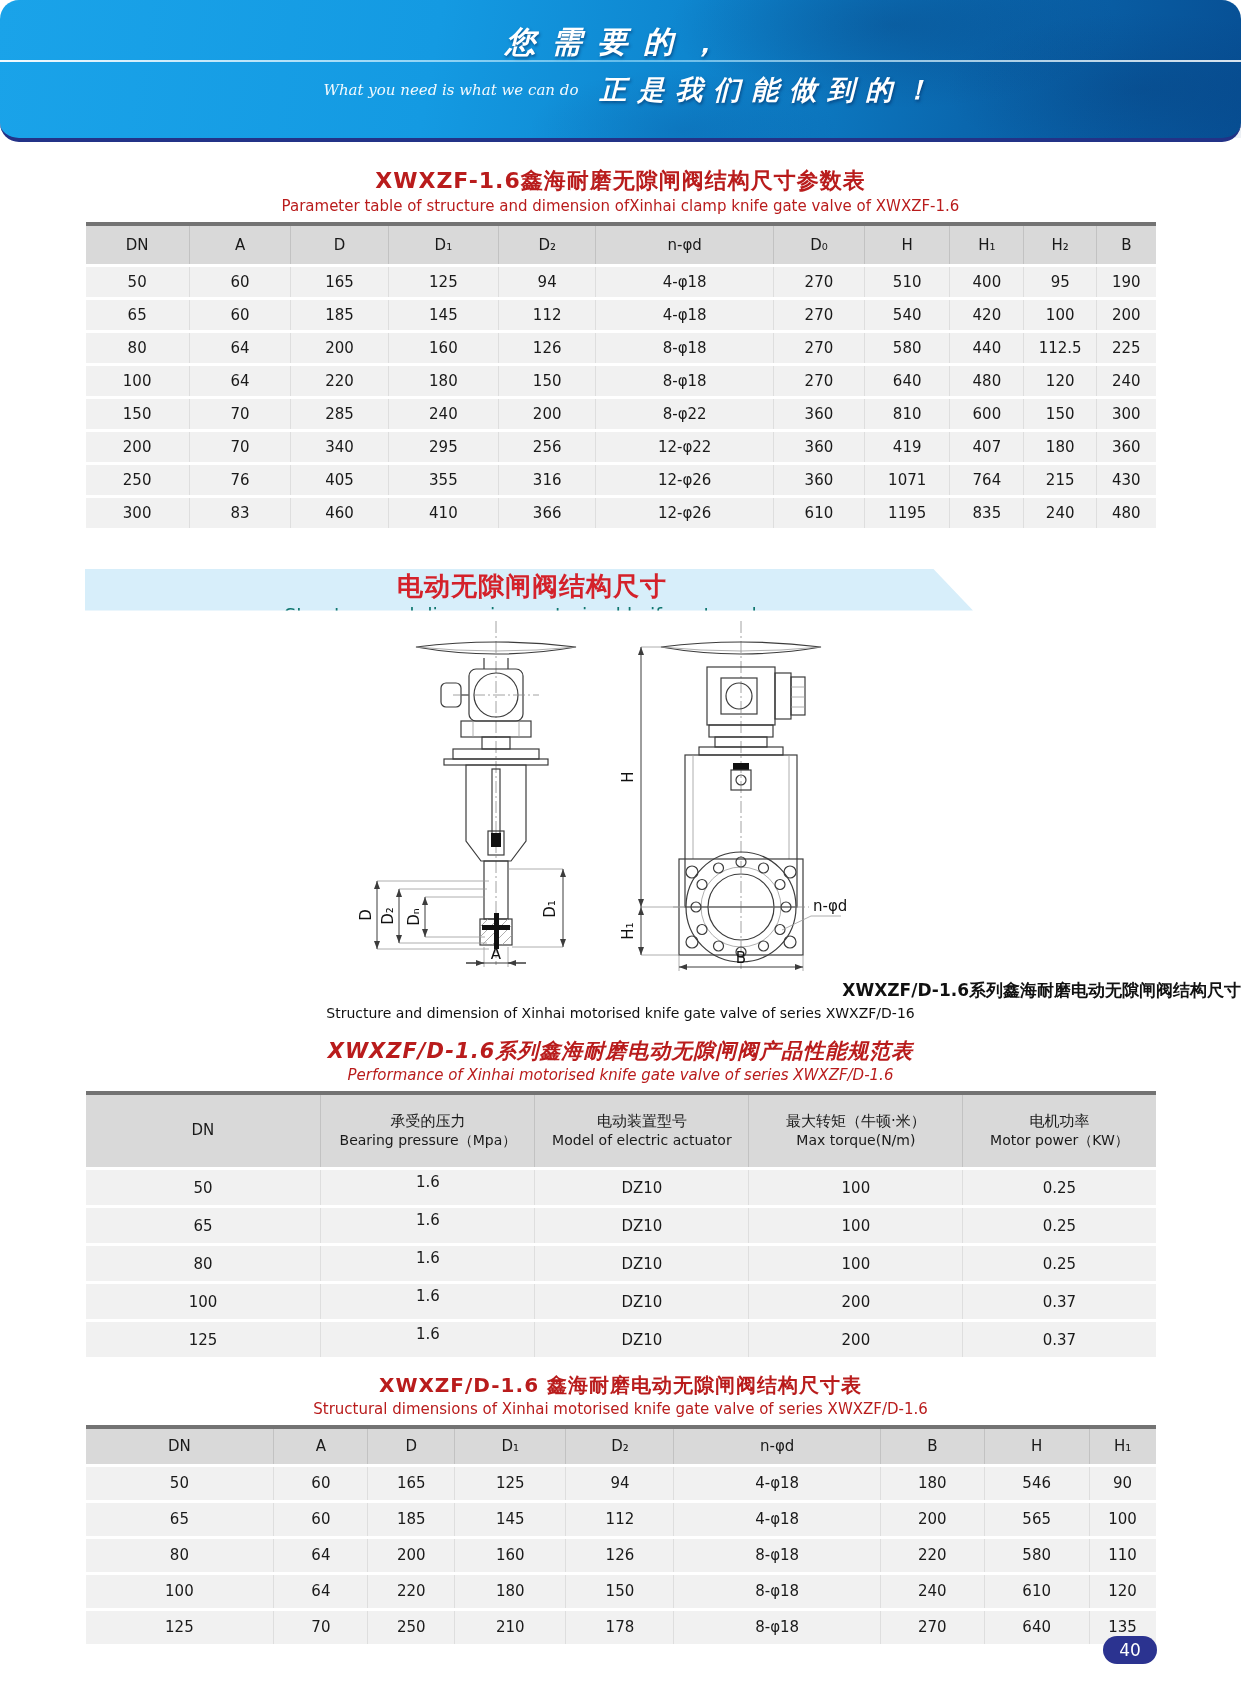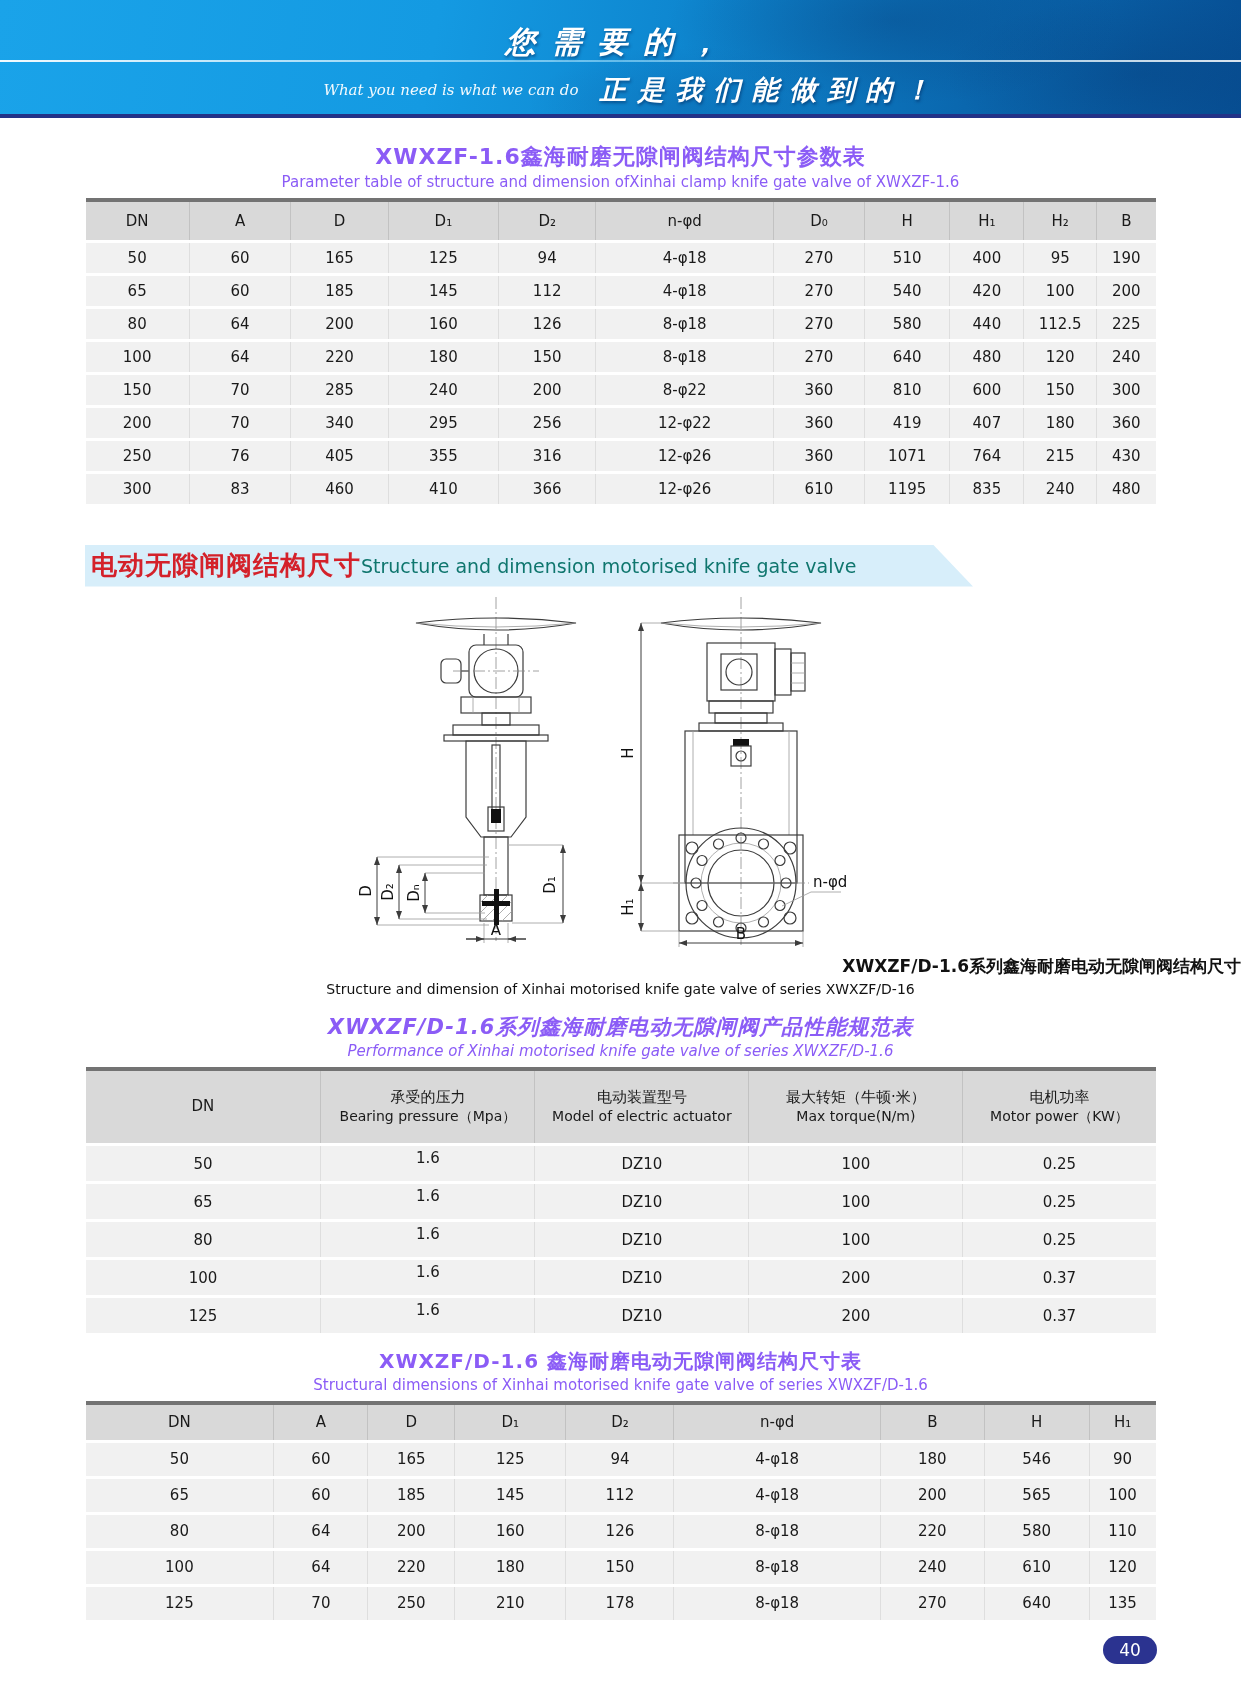--- a/index.html
+++ b/index.html
@@ -1,40 +1,40 @@
 <!DOCTYPE html>
 <html><head>
 <meta charset="utf-8">
 <style>
   * { margin:0; padding:0; box-sizing:border-box; }
   html,body { background:#ffffff; }
   body { width:1241px; font-family:"DejaVu Sans","Liberation Sans",sans-serif; color:#1a1a1a; }
   .page { position:relative; width:1241px; height:1684px; background:#fff; overflow:hidden; }
 
   
-  .hdr { position:relative; height:118px;
+  .hdr { position:relative; height:142px;
     background:linear-gradient(100deg,#1aa3e9 0%,#149ae2 35%,#0e86cf 55%,#0a67ae 78%,#074f94 100%);
-    border-bottom:4px solid #233287; }
+    border-bottom:4px solid #233287;border-radius:19px; }
   .hdr::before { content:""; position:absolute; inset:0;
     background:
       radial-gradient(ellipse 320px 120px at 72% 18%, rgba(7,60,120,.35), transparent 70%),
       radial-gradient(ellipse 280px 110px at 92% 65%, rgba(7,60,120,.32), transparent 70%),
       radial-gradient(ellipse 220px 90px at 55% 95%, rgba(10,80,150,.28), transparent 70%); }
   .hdr-line { position:absolute; left:0; right:0; top:60px; height:2px;
     background:linear-gradient(90deg, rgba(255,255,255,.95), rgba(170,230,255,.55) 50%, rgba(255,255,255,.85)); }
   .slogan1 { position:absolute; top:22px; left:0; width:100%; text-align:center; color:#fff;
     font-family:"DejaVu Serif","Liberation Serif",serif; font-style:italic; font-weight:bold;
     font-size:30px; letter-spacing:16px; text-shadow:1px 2px 3px rgba(0,30,80,.5); }
   .slogan2 { position:absolute; top:72px; left:12px; width:100%; text-align:center; color:#fff; white-space:nowrap; }
   .slogan2 .en { font-family:"DejaVu Serif","Liberation Serif",serif; font-style:italic; font-size:15px; opacity:.95; margin-right:16px; vertical-align:middle; }
   .slogan2 .cn { font-family:"DejaVu Serif","Liberation Serif",serif; font-style:italic; font-weight:bold;
     font-size:27px; letter-spacing:11px; text-shadow:1px 2px 3px rgba(0,30,80,.5); vertical-align:middle; }
 
   
-  .tbl-title { text-align:center; color:#8b5cf6; }
+  .tbl-title { text-align:center; color:#b91c1c; }
   .tbl-title .cn { font-size:22px; font-weight:bold; line-height:30px; letter-spacing:1px; }
   .tbl-title .en { font-size:15px; line-height:20px; }
   .t2-title .cn { font-size:21px; line-height:28px; }
   .t3-title .cn { font-size:20px; line-height:27px; }
 
   
   table.data { border-collapse:collapse; width:1070px; margin:6px auto 0 auto;
     border-top:4px solid #737373; table-layout:fixed; }
   table.data th { background:#d9d9d9; font-weight:normal; border-right:1px solid #c2c2c2; border-bottom:3px solid #fff; }
   table.data th:last-child { border-right:none; }
@@ -45,21 +45,21 @@
   .t2 th { height:76px; } .t2 td { height:38px; }
   .t3 th { height:38px; } .t3 td { height:36px; }
   .h-cn { display:block; font-size:15px; line-height:19px; }
   .h-en { display:block; font-size:14px; line-height:18px; }
   .h-en:empty { display:none; }
   .top-align { vertical-align:top !important; padding-top:3px; }
 
   
   .section-banner { width:888px; height:42px; margin:38px 0 0 85px; background:#d7eefa;
     clip-path:polygon(0 0, calc(100% - 40px) 0, 100% 100%, 0 100%);
-    display:flex; align-items:center; padding-left:6px; }
+    display:flex; align-items:center; padding-left:6px;flex-direction:column; }
   .section-banner .cn { color:#d4212a; font-size:26px; font-weight:bold; letter-spacing:1px; }
   .section-banner .en { color:#0f766e; font-size:19px; }
 
   
   .diagram { text-align:center; margin-top:6px; }
   .diagram svg { display:inline-block; vertical-align:top; }
   .diag-caption-cn { font-size:17px; color:#111; margin-top:2px; font-weight:bold;text-align:right; }
   .diag-caption-en { font-size:14px; color:#111; margin-top:3px; }
   .sv-stroke { stroke:#3c3c3c; fill:none; stroke-width:1.2; }
   .sv-thin { stroke:#9a9a9a; fill:none; stroke-width:.8; }

